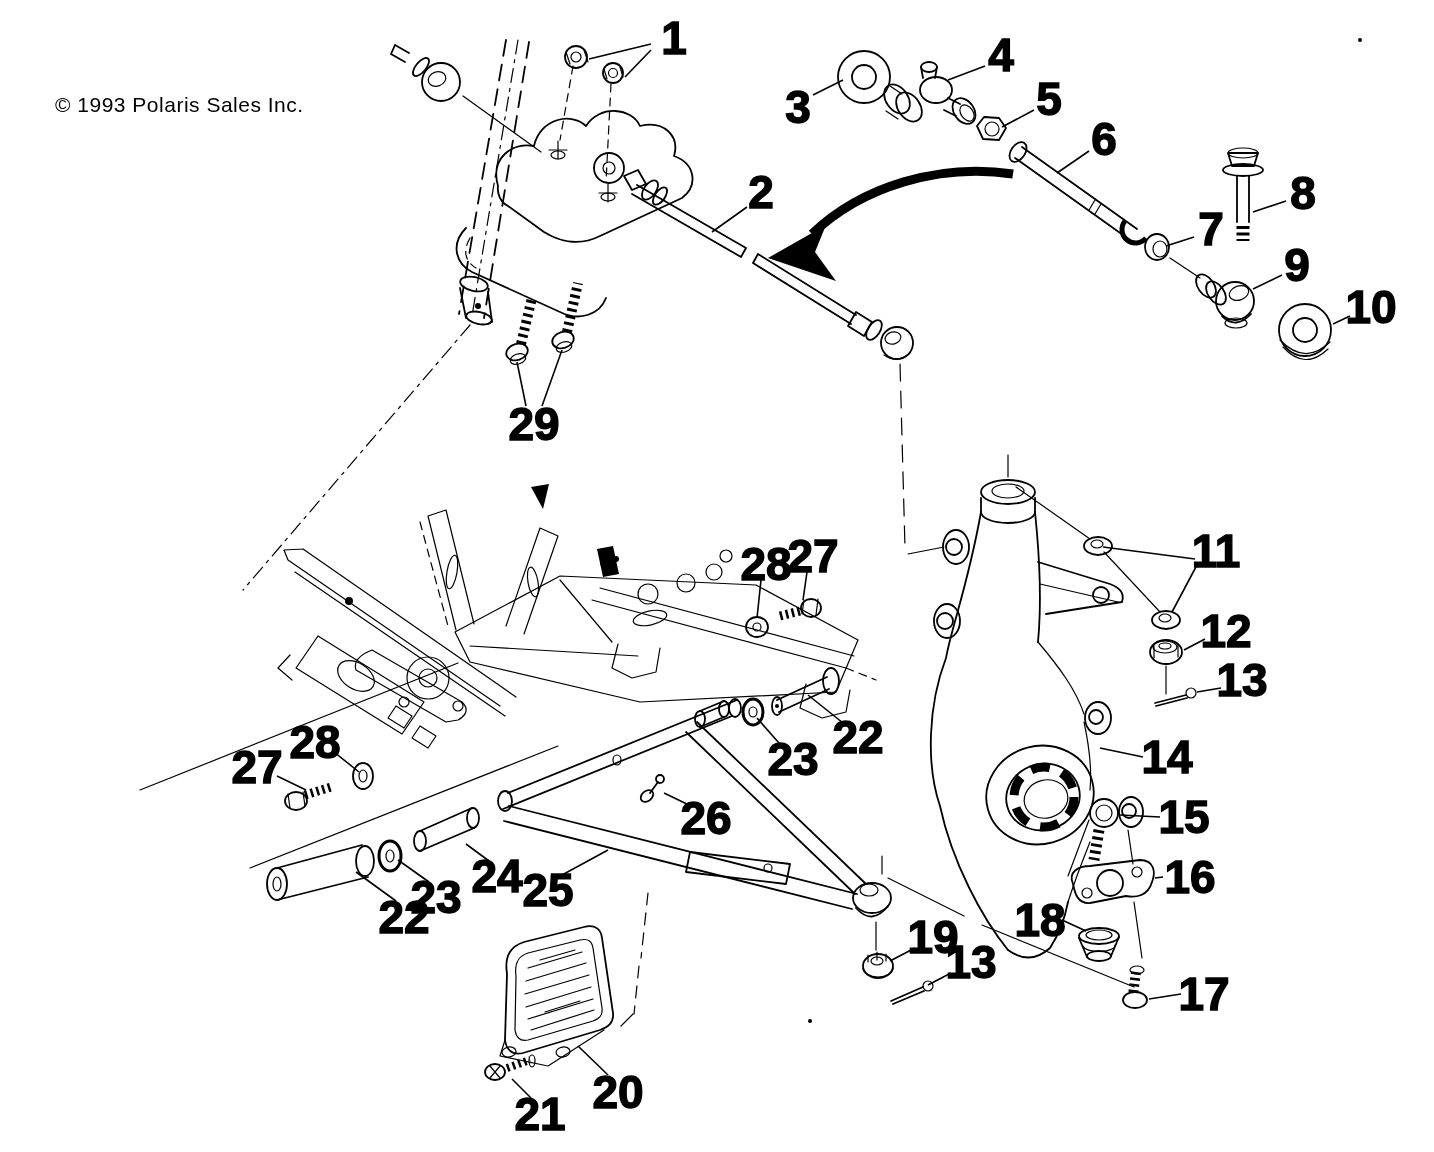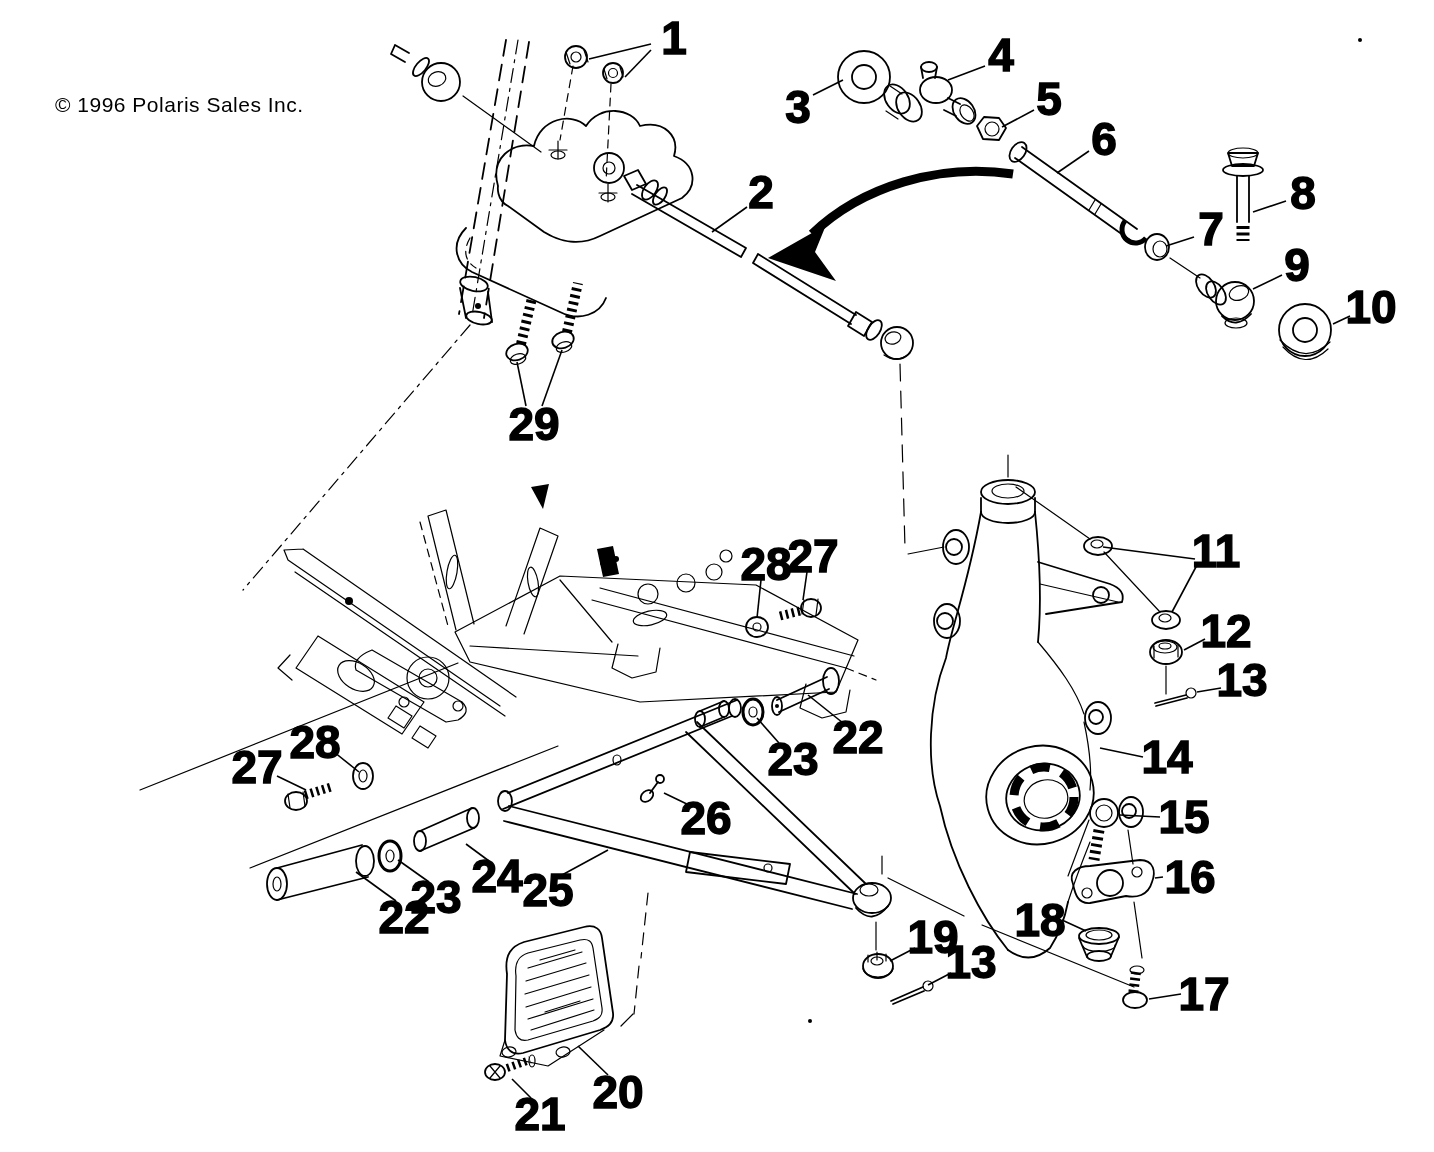--- a/index.html
+++ b/index.html
@@ -20,21 +20,21 @@
   .leader{stroke:#000;stroke-width:1.6;fill:none;}
   .callout{font-family:"Liberation Sans",sans-serif;font-weight:bold;font-size:46px;
            fill:#000;stroke:#000;stroke-width:1.4px;text-anchor:middle;
            dominant-baseline:central;}
 </style>
 </head>
 <body>
 
 <div id="stage">
 
-  <div class="copyright">© 1996 Polaris Sales Inc.</div>
+  <div class="copyright">© 1993 Polaris Sales Inc.</div>
 
   <svg width="1434" height="1152" viewBox="0 0 1434 1152">
 
     <g>
       <line class="ln dash" x1="506" y1="40" x2="459" y2="314"></line>
       <line class="ln dash" x1="529" y1="42" x2="484" y2="318"></line>
       <line class="thin dashdot" x1="518" y1="40" x2="472" y2="316"></line>
 
       <path class="ln" d="M498,186 C490,158 512,142 534,146 C540,118 572,112 586,126 C600,104 632,108 640,126 C664,120 680,136 674,156 C696,164 698,186 682,198 L600,236 C580,246 560,242 544,232 L508,206 C496,200 498,186 498,186 Z"></path>
       <path class="ln" d="M466,228 C450,244 456,264 472,272 L560,312 C580,322 600,314 606,298"></path>

